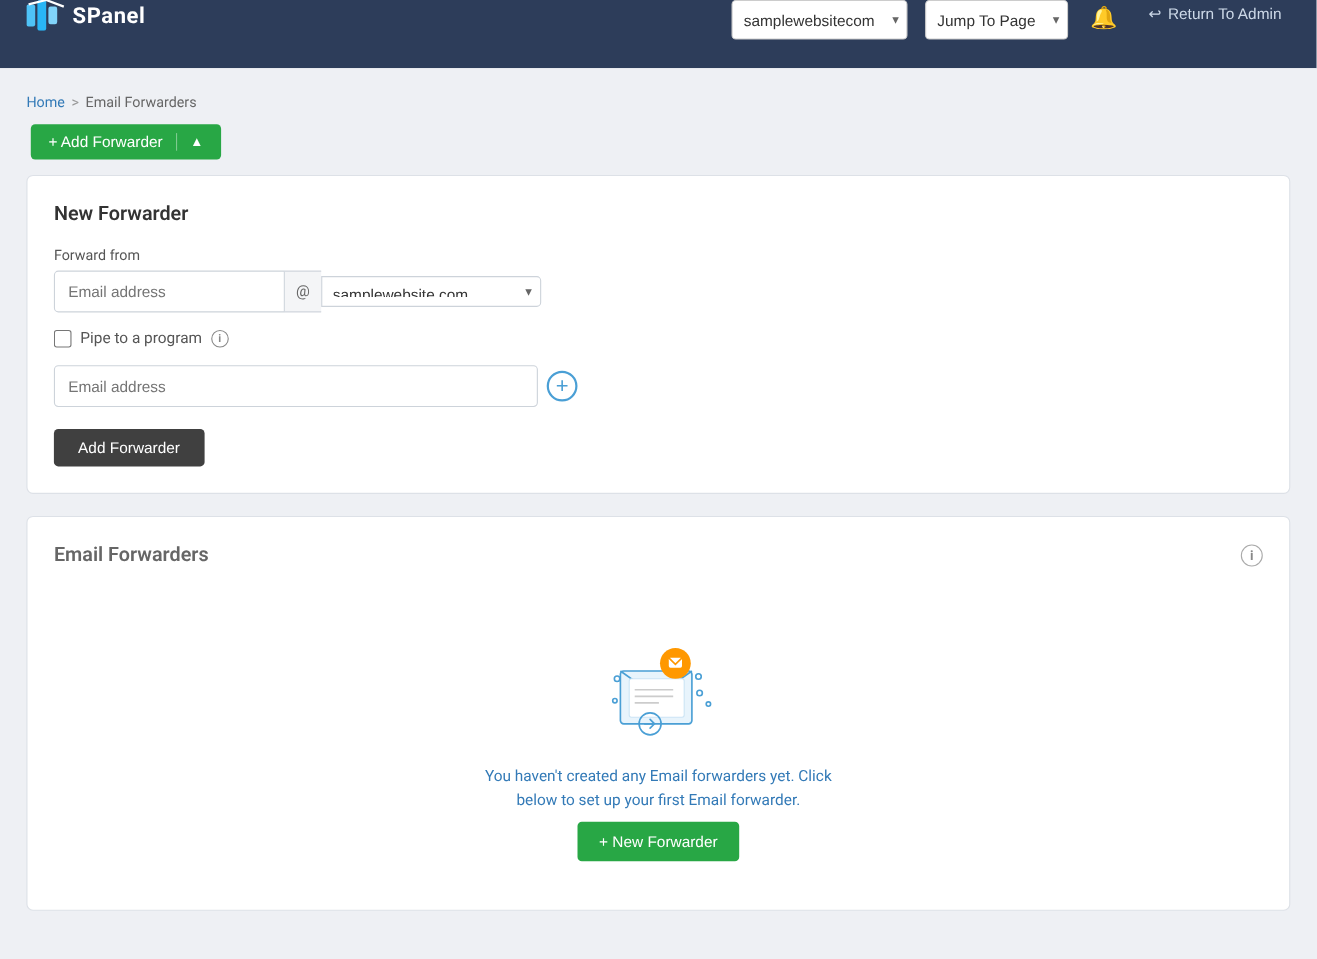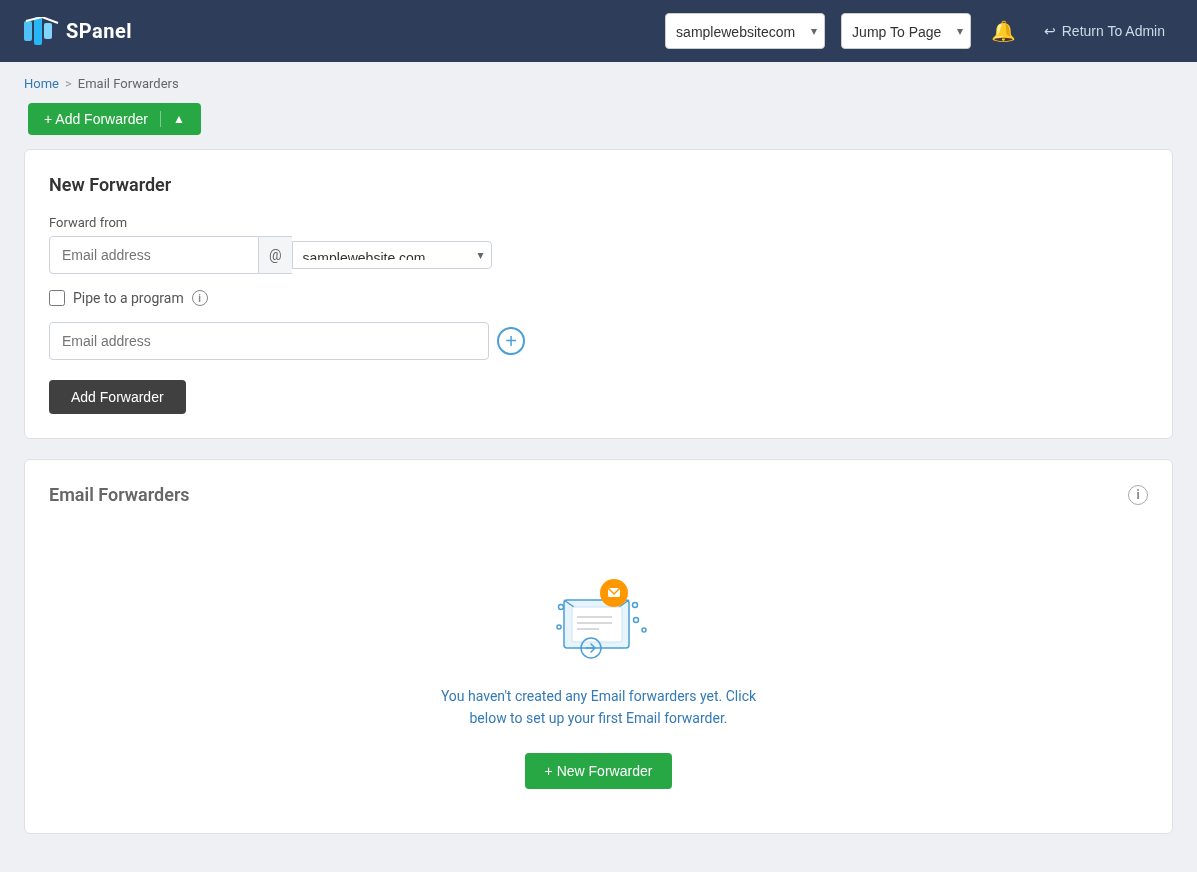--- a/index.html
+++ b/index.html
@@ -3,21 +3,21 @@
   <meta charset="utf-8">
   <style>
     * { box-sizing: border-box; margin: 0; padding: 0; }
     body { font-family: -apple-system, BlinkMacSystemFont, 'Segoe UI', Roboto, sans-serif; background: #eef0f4; min-height: 872px; display: flex; flex-direction: column; }
 
     
     .header {
       background: #2d3d5a;
       height: 62px;
       display: flex;
-      align-items: center;
+      align-items: flex-start;
       padding: 0 24px;
       gap: 16px;
     }
     .logo {
       display: flex;
       align-items: center;
       gap: 6px;
       margin-right: auto;
     }
     .logo-icon {
@@ -74,21 +74,21 @@
       font-size: 14px;
       display: flex;
       align-items: center;
       gap: 6px;
       padding: 4px 8px;
     }
 
     
     .breadcrumb-bar {
       background: #eef0f4;
-      padding: 14px 24px 8px;
+      padding: 24px 24px 8px;
     }
     .breadcrumb {
       font-size: 13px;
       color: #666;
       display: flex;
       align-items: center;
       gap: 6px;
     }
     .breadcrumb a { color: #337ab7; text-decoration: none; }
     .breadcrumb-sep { color: #999; }
@@ -314,21 +314,21 @@
     .empty-state-img {
       width: 120px;
       height: 110px;
       margin-bottom: 20px;
     }
     .empty-state-text {
       font-size: 14px;
       color: #666;
       text-align: center;
       line-height: 1.6;
-      margin-bottom: 23px;
+      margin-bottom: 7px;
     }
     .empty-state-text span { color: #337ab7; }
     .new-forwarder-btn {
       background: #28a745;
       color: #fff;
       border: none;
       border-radius: 4px;
       padding: 10px 20px;
       font-size: 14px;
       cursor: pointer;

